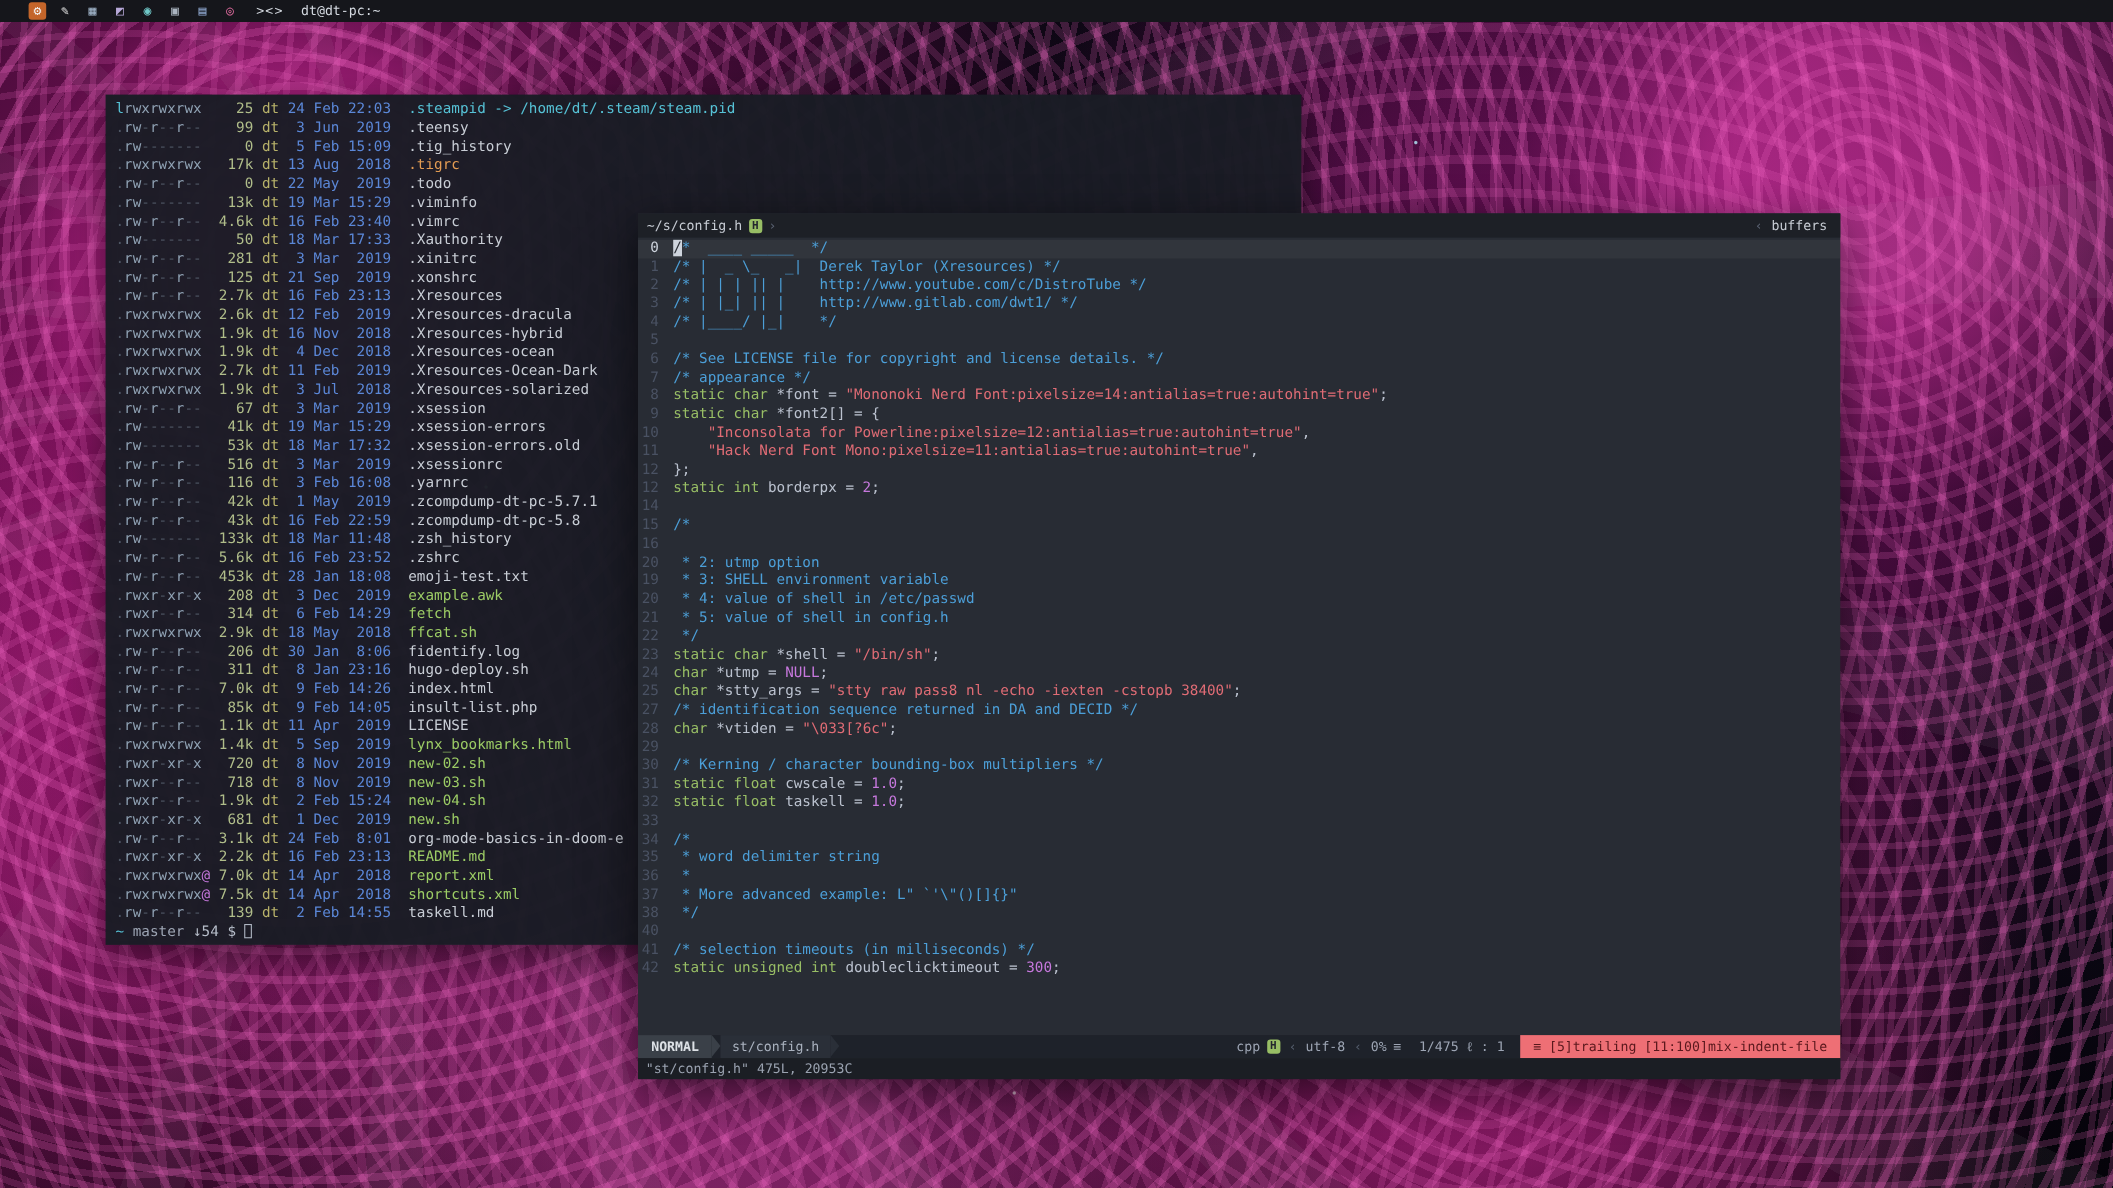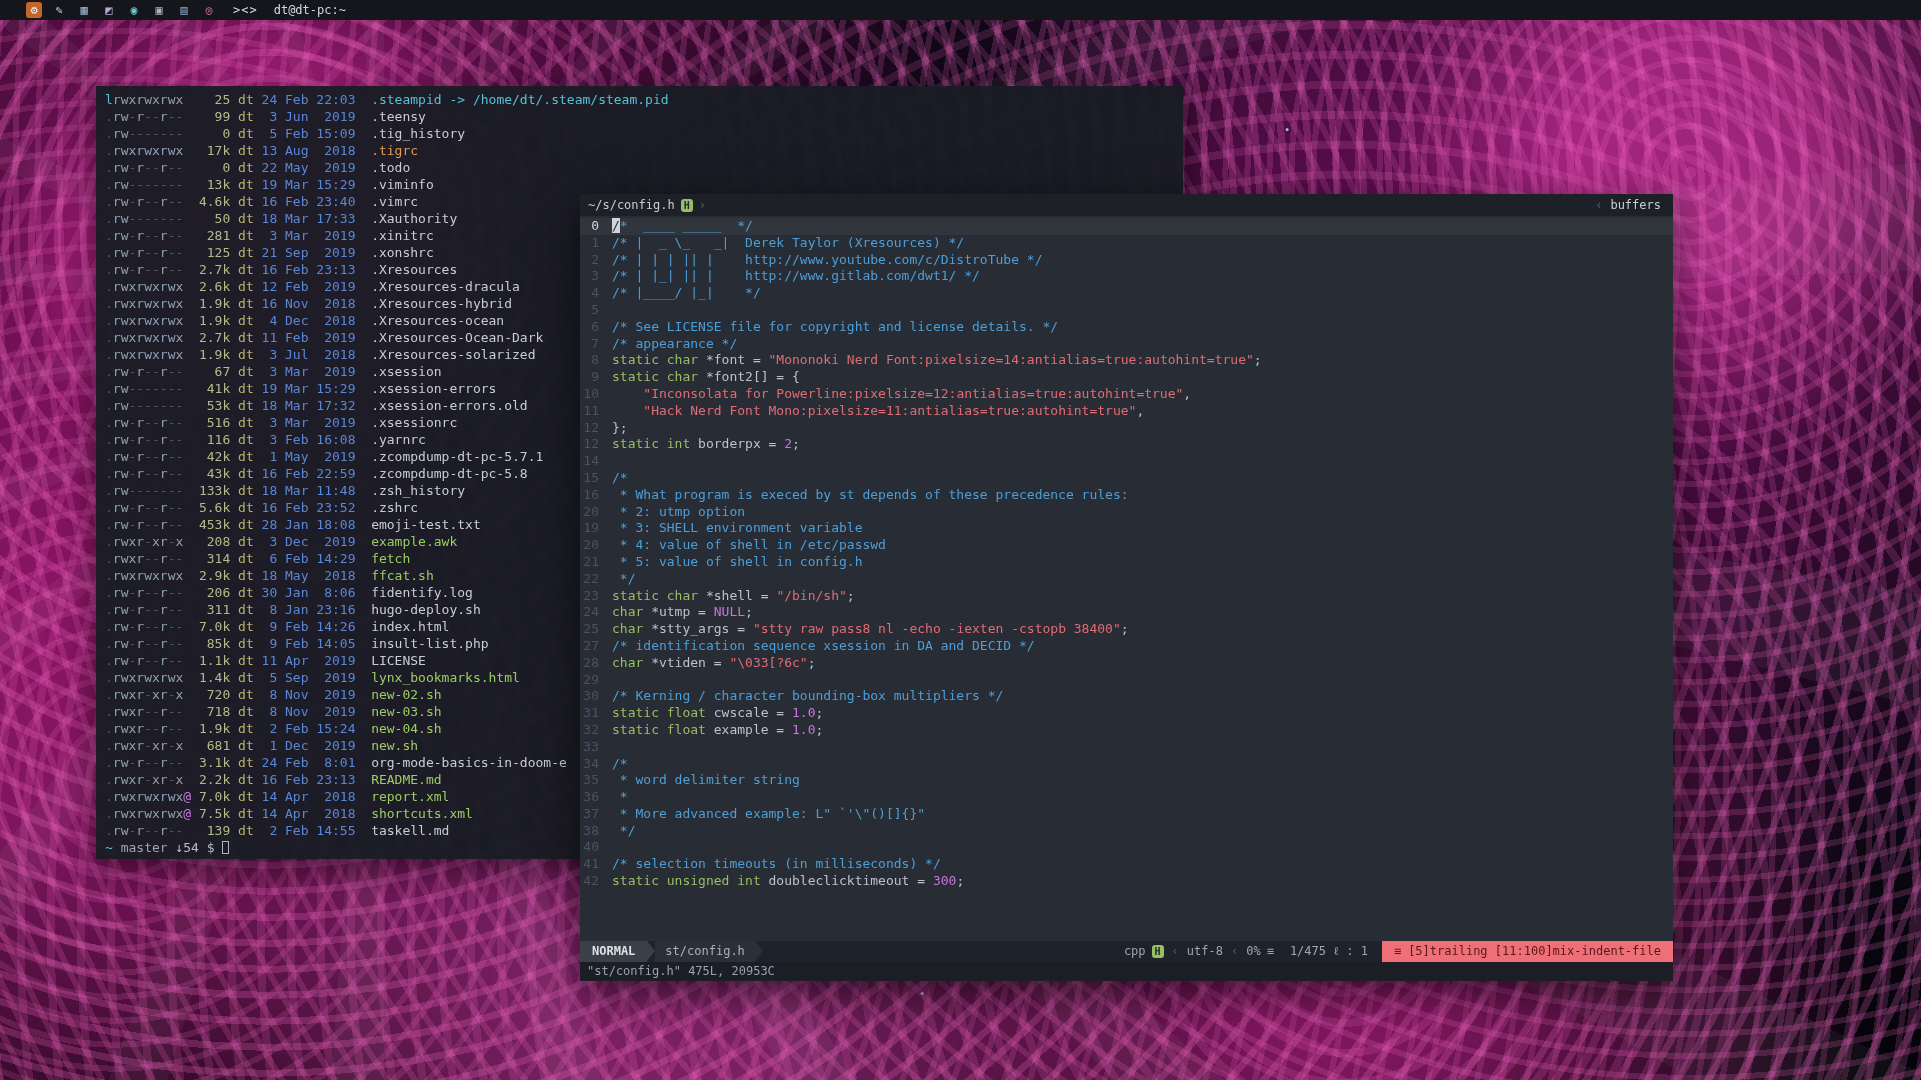--- a/index.html
+++ b/index.html
@@ -181,35 +181,35 @@
       <div class="vline"><span class="lnum">6</span><span><span class="c">/* See LICENSE file for copyright and license details. */</span></span></div>
       <div class="vline"><span class="lnum">7</span><span><span class="c">/* appearance */</span></span></div>
       <div class="vline"><span class="lnum">8</span><span><span class="k">static char </span><span class="d">*font = </span><span class="s">"Mononoki Nerd Font:pixelsize=14:antialias=true:autohint=true"</span><span class="d">;</span></span></div>
       <div class="vline"><span class="lnum">9</span><span><span class="k">static char </span><span class="d">*font2[] = {</span></span></div>
       <div class="vline"><span class="lnum">10</span><span><span class="d">    </span><span class="s">"Inconsolata for Powerline:pixelsize=12:antialias=true:autohint=true"</span><span class="d">,</span></span></div>
       <div class="vline"><span class="lnum">11</span><span><span class="d">    </span><span class="s">"Hack Nerd Font Mono:pixelsize=11:antialias=true:autohint=true"</span><span class="d">,</span></span></div>
       <div class="vline"><span class="lnum">12</span><span><span class="d">};</span></span></div>
       <div class="vline"><span class="lnum">12</span><span><span class="k">static int </span><span class="d">borderpx = </span><span class="n">2</span><span class="d">;</span></span></div>
       <div class="vline"><span class="lnum">14</span><span><span class="d"></span></span></div>
       <div class="vline"><span class="lnum">15</span><span><span class="c">/*</span></span></div>
-      <div class="vline"><span class="lnum">16</span><span><span class="c"> * What program is execed by st depends of these precedence rules:</span></span></div>
+      <div class="vline"><span class="lnum">16</span></div>
       <div class="vline"><span class="lnum">20</span><span><span class="c"> * 2: utmp option</span></span></div>
       <div class="vline"><span class="lnum">19</span><span><span class="c"> * 3: SHELL environment variable</span></span></div>
       <div class="vline"><span class="lnum">20</span><span><span class="c"> * 4: value of shell in /etc/passwd</span></span></div>
       <div class="vline"><span class="lnum">21</span><span><span class="c"> * 5: value of shell in config.h</span></span></div>
       <div class="vline"><span class="lnum">22</span><span><span class="c"> */</span></span></div>
       <div class="vline"><span class="lnum">23</span><span><span class="k">static char </span><span class="d">*shell = </span><span class="s">"/bin/sh"</span><span class="d">;</span></span></div>
       <div class="vline"><span class="lnum">24</span><span><span class="k">char </span><span class="d">*utmp = </span><span class="n">NULL</span><span class="d">;</span></span></div>
       <div class="vline"><span class="lnum">25</span><span><span class="k">char </span><span class="d">*stty_args = </span><span class="s">"stty raw pass8 nl -echo -iexten -cstopb 38400"</span><span class="d">;</span></span></div>
-      <div class="vline"><span class="lnum">27</span><span><span class="c">/* identification sequence xsession in DA and DECID */</span></span></div>
+      <div class="vline"><span class="lnum">27</span><span><span class="c">/* identification sequence returned in DA and DECID */</span></span></div>
       <div class="vline"><span class="lnum">28</span><span><span class="k">char </span><span class="d">*vtiden = </span><span class="s">"\033[?6c"</span><span class="d">;</span></span></div>
       <div class="vline"><span class="lnum">29</span><span><span class="d"></span></span></div>
       <div class="vline"><span class="lnum">30</span><span><span class="c">/* Kerning / character bounding-box multipliers */</span></span></div>
       <div class="vline"><span class="lnum">31</span><span><span class="k">static float </span><span class="d">cwscale = </span><span class="n">1.0</span><span class="d">;</span></span></div>
-      <div class="vline"><span class="lnum">32</span><span><span class="k">static float </span><span class="d">example = </span><span class="n">1.0</span><span class="d">;</span></span></div>
+      <div class="vline"><span class="lnum">32</span><span><span class="k">static float </span><span class="d">taskell = </span><span class="n">1.0</span><span class="d">;</span></span></div>
       <div class="vline"><span class="lnum">33</span><span><span class="d"></span></span></div>
       <div class="vline"><span class="lnum">34</span><span><span class="c">/*</span></span></div>
       <div class="vline"><span class="lnum">35</span><span><span class="c"> * word delimiter string</span></span></div>
       <div class="vline"><span class="lnum">36</span><span><span class="c"> *</span></span></div>
       <div class="vline"><span class="lnum">37</span><span><span class="c"> * More advanced example: L" `'\"()[]{}"</span></span></div>
       <div class="vline"><span class="lnum">38</span><span><span class="c"> */</span></span></div>
       <div class="vline"><span class="lnum">40</span><span><span class="d"></span></span></div>
       <div class="vline"><span class="lnum">41</span><span><span class="c">/* selection timeouts (in milliseconds) */</span></span></div>
       <div class="vline"><span class="lnum">42</span><span><span class="k">static unsigned int </span><span class="d">doubleclicktimeout = </span><span class="n">300</span><span class="d">;</span></span></div>
     </div>

